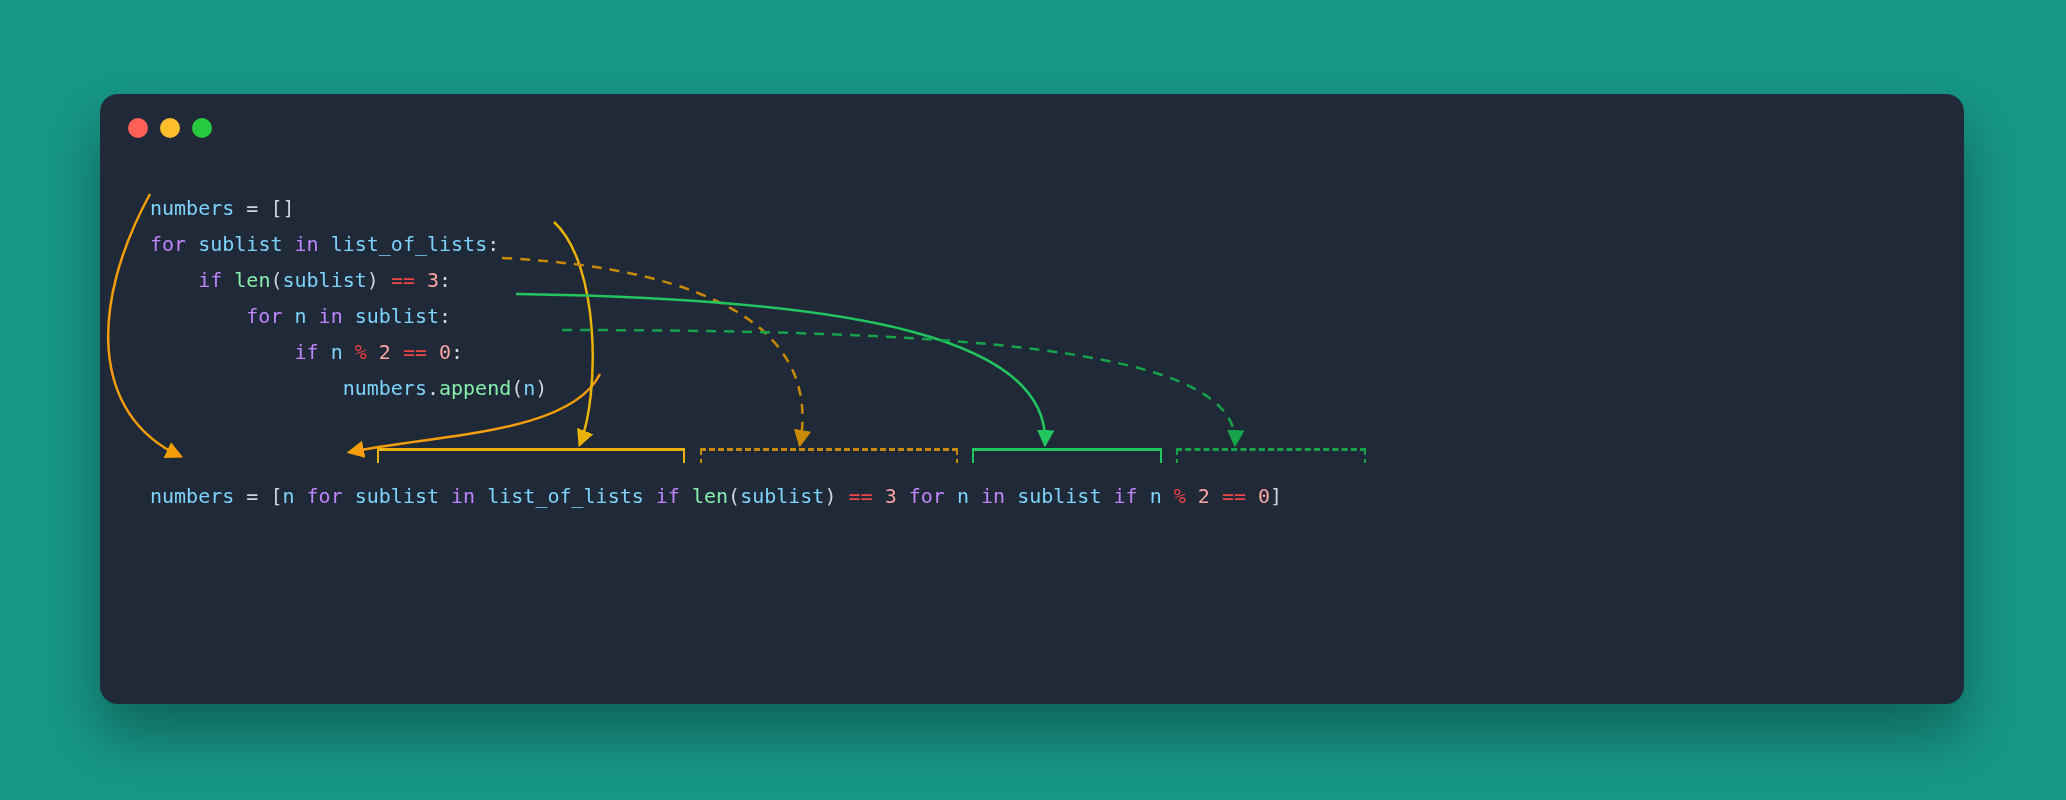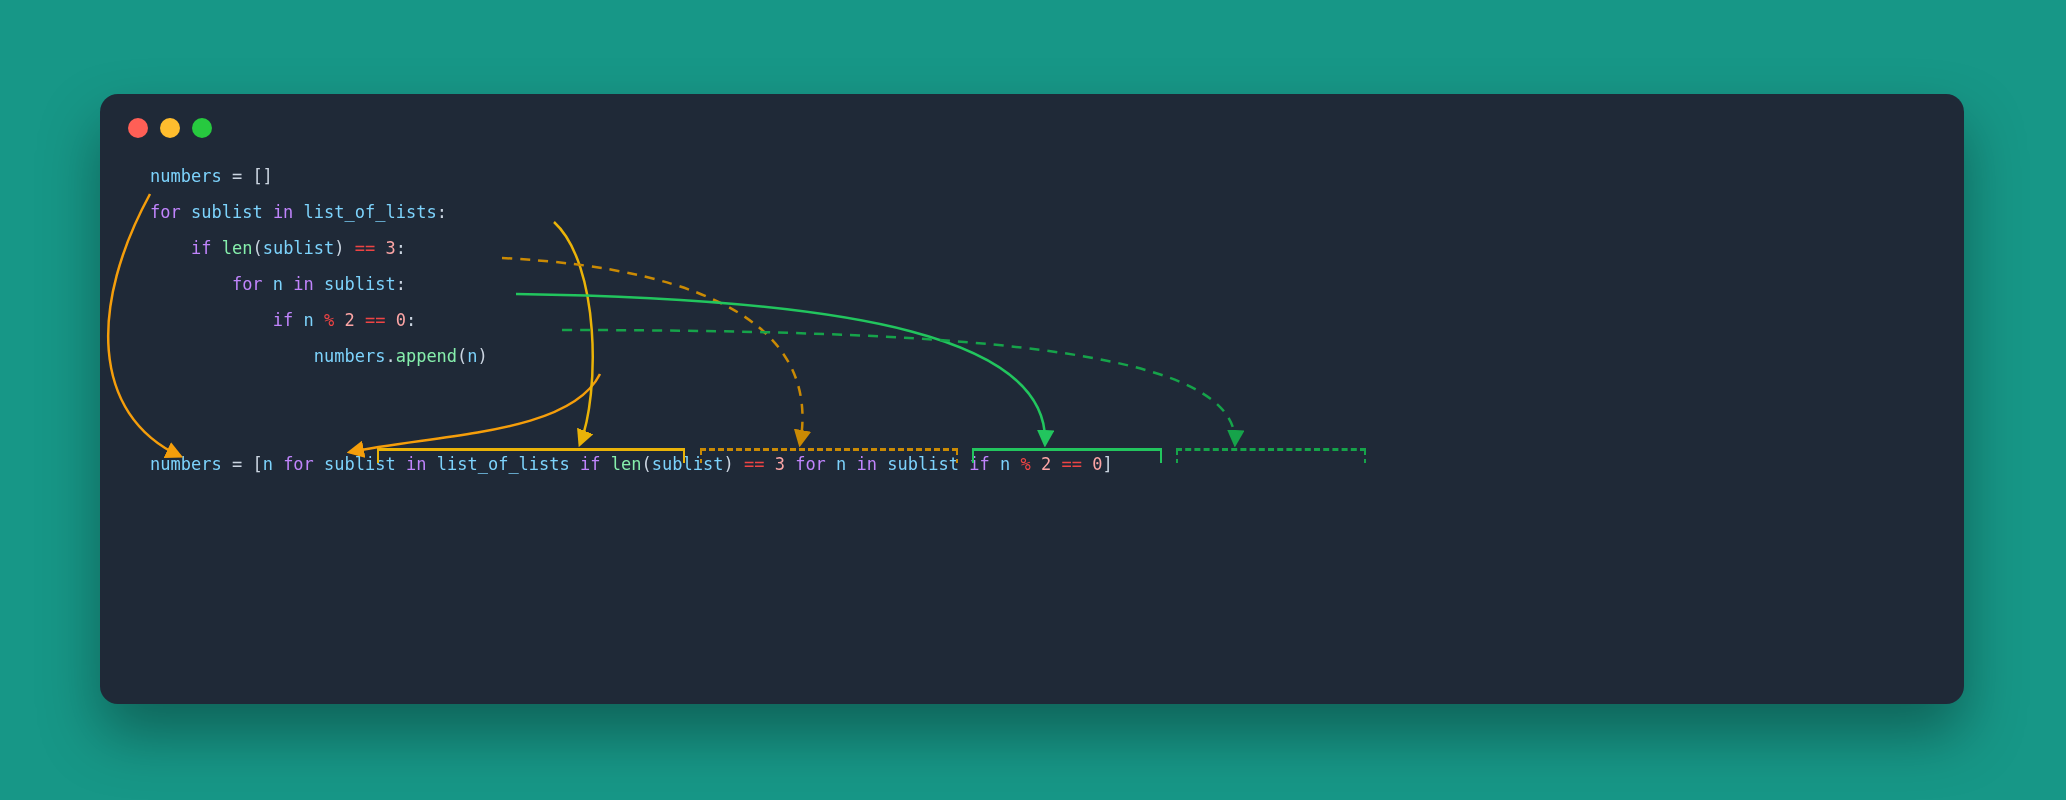--- a/index.html
+++ b/index.html
@@ -33,22 +33,22 @@
     height: 20px;
     border-radius: 50%;
   }
   .tl.red    { background: #FF5F56; }
   .tl.yellow { background: #FFBD2E; }
   .tl.green  { background: #27C93F; }
 
   .code-area {
     position: absolute;
     left: 50px;
-    top: 64px;
-    font-size: 17px;
+    top: 96px;
+    font-size: 20px;
     line-height: 36px;
     white-space: pre;
   }
 
   .tok-var     { color: #7DD3FC; }
   .tok-kw      { color: #C084FC; }
   .tok-fn      { color: #86EFAC; }
   .tok-num     { color: #FCA5A5; }
   .tok-punc    { color: #CBD5E1; }
   .tok-op      { color: #EF4444; }

